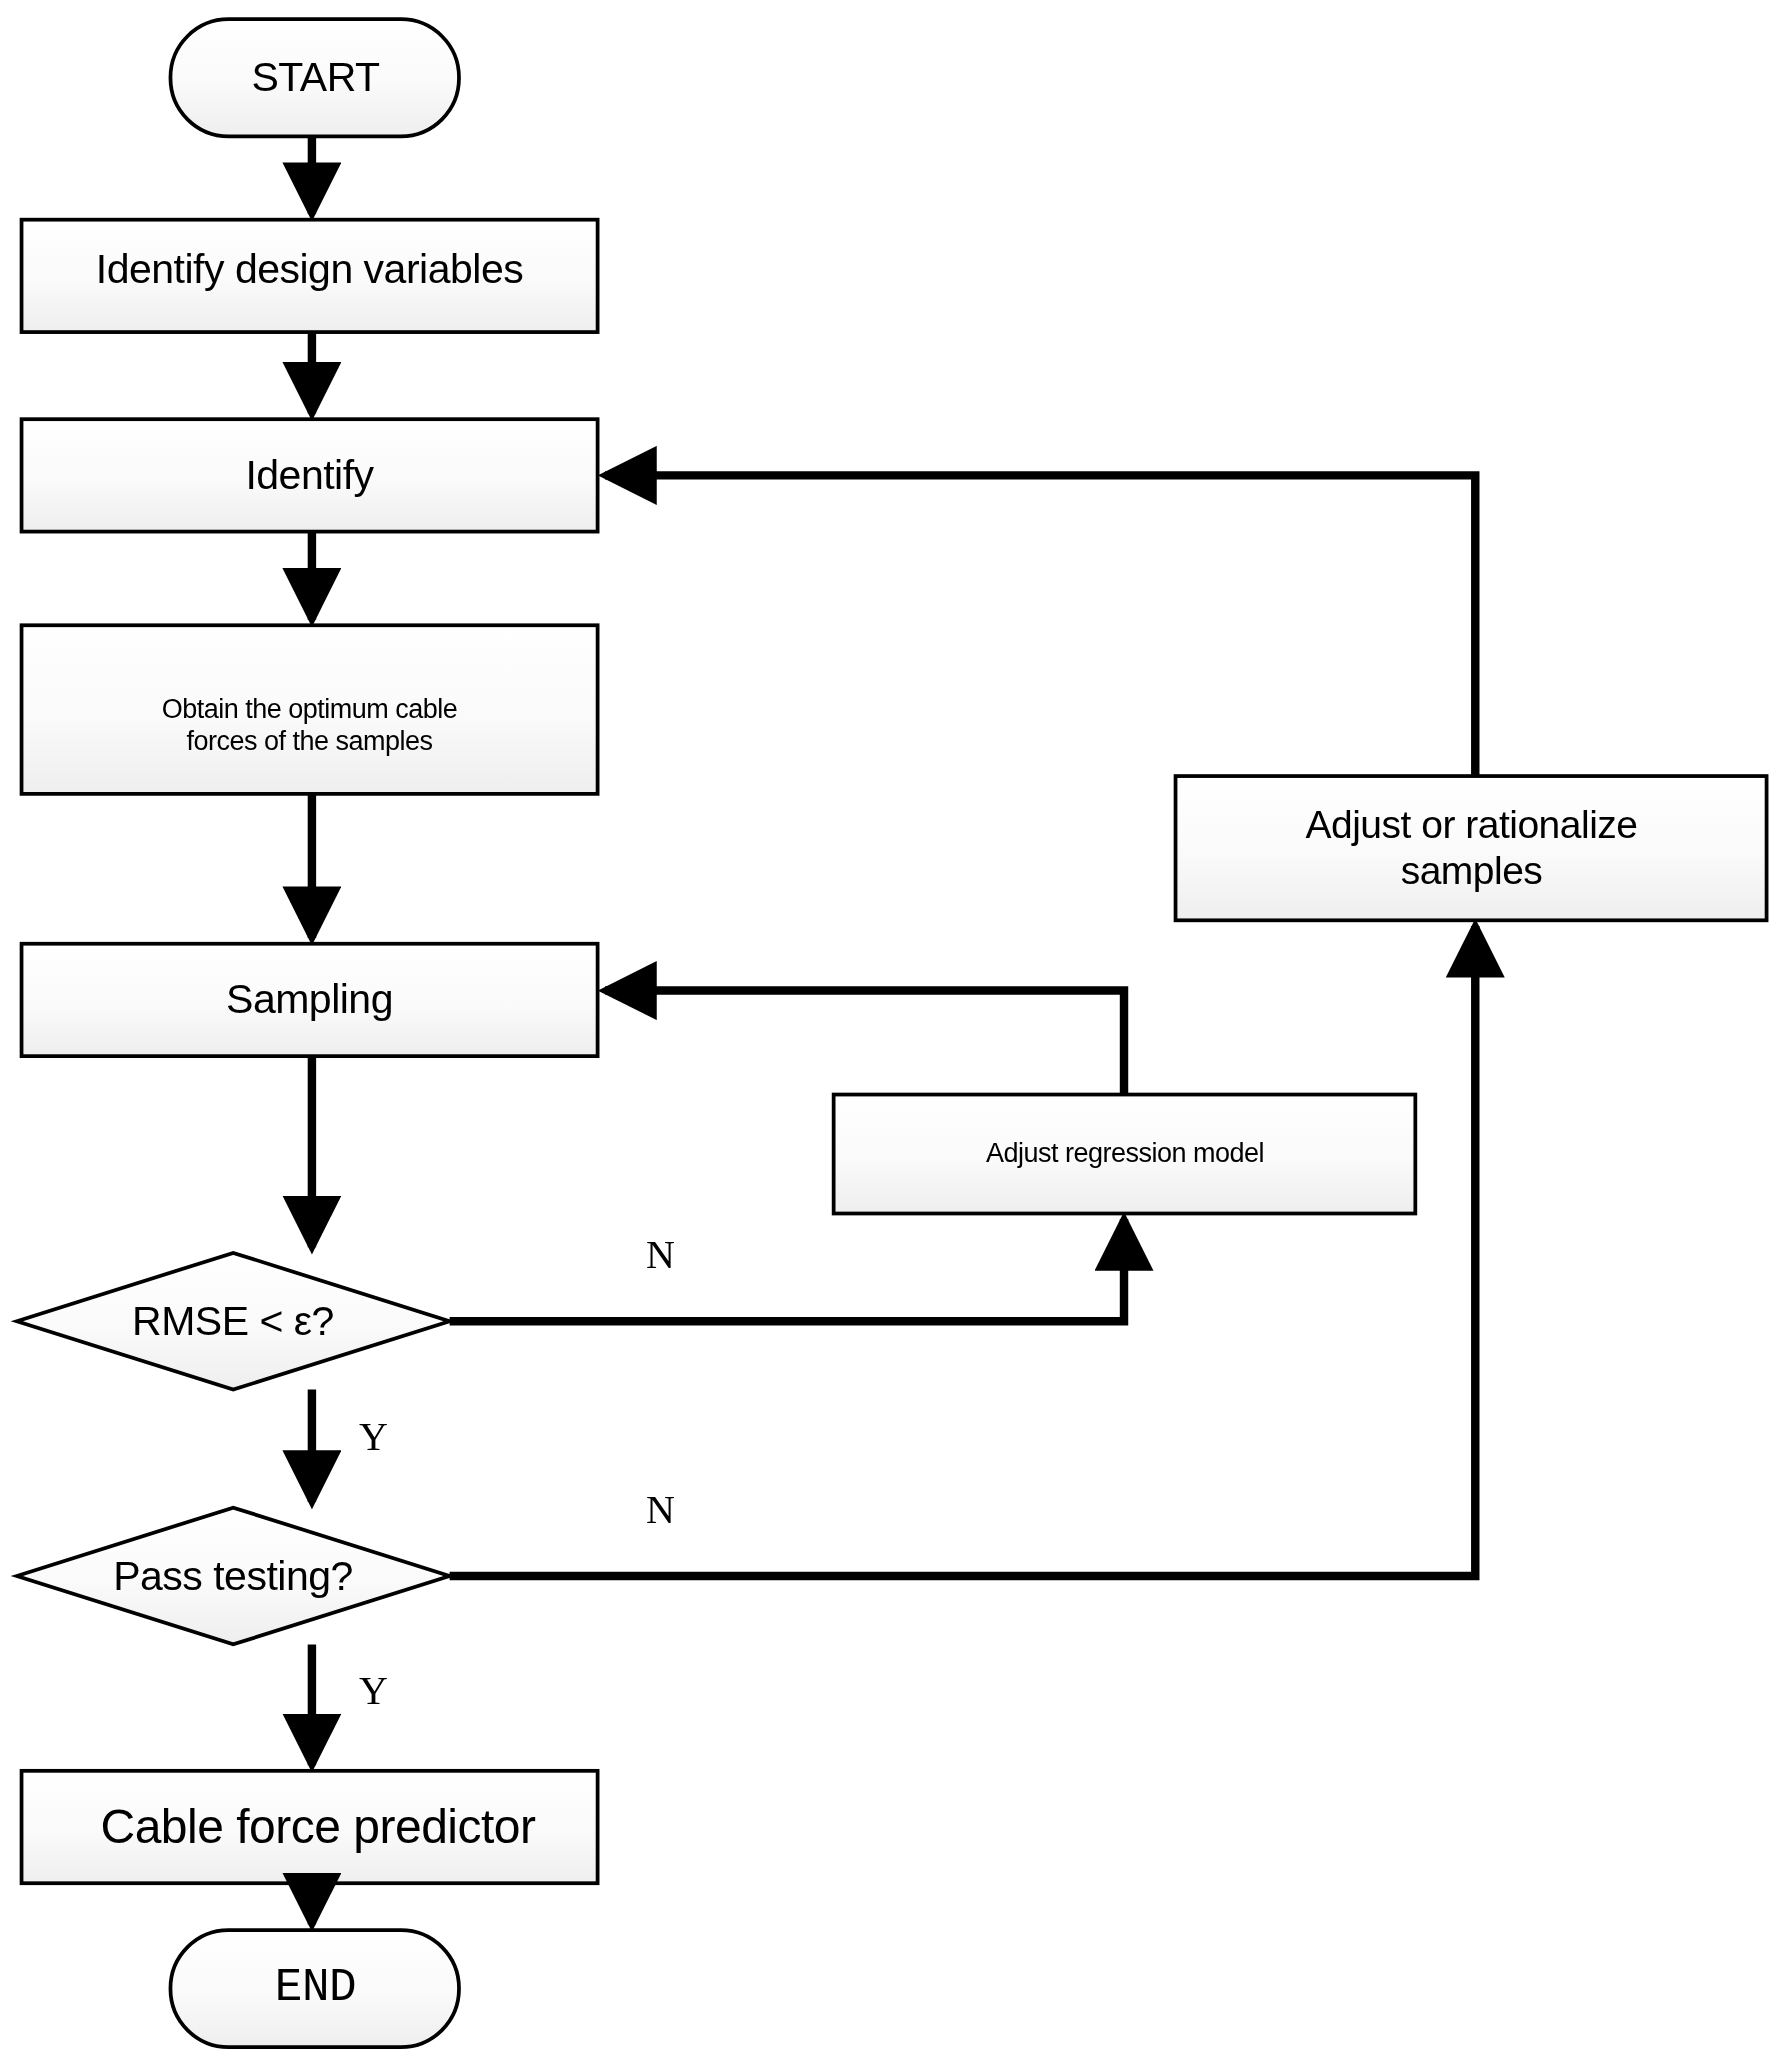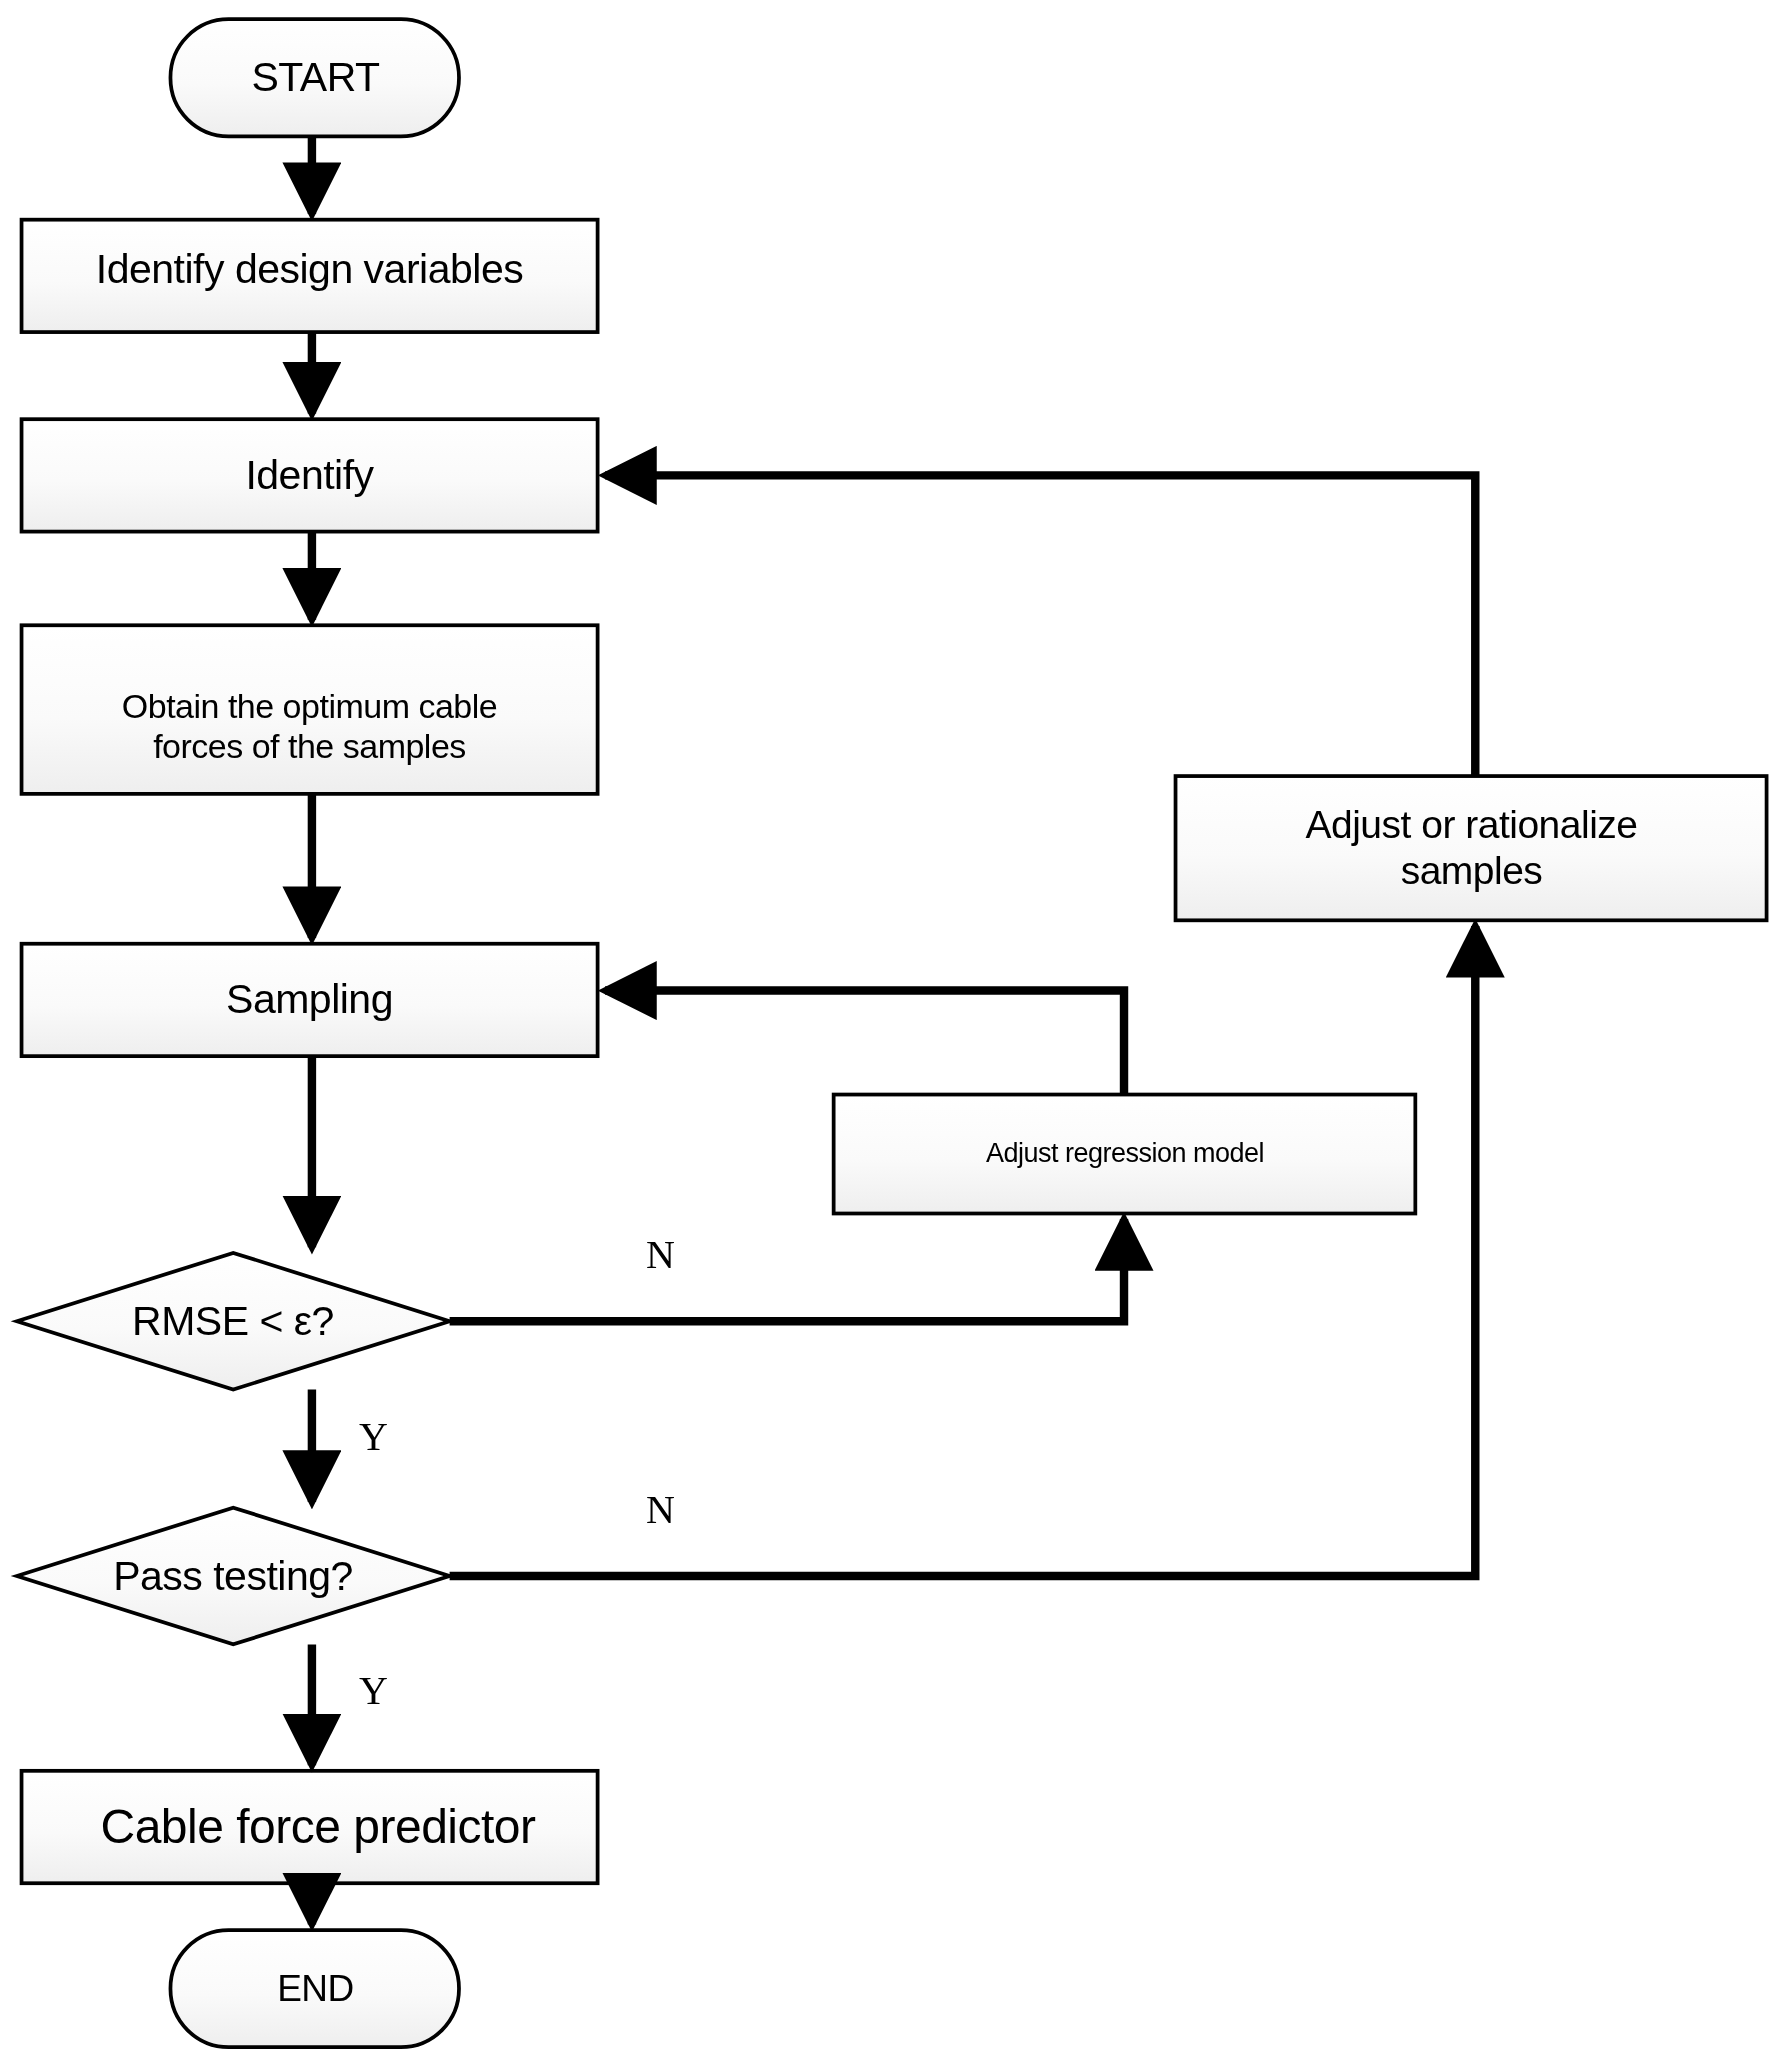--- a/index.html
+++ b/index.html
@@ -135,37 +135,37 @@
       <path d="M 333 2010 L 333 2054" marker-end="url(#arrowhead)"></path>
     </g>
   </svg>
 
   <div class="node-label" style="left:171px; top:19px; width:289px; height:117px; font-size:41px;">START</div>
 
   <div class="node-label" style="left:21.5px; top:219px; width:576px; height:100px; font-size:41px;">Identify design variables</div>
 
   <div class="node-label" style="left:21.5px; top:419px; width:576px; height:112px; font-size:41px;">Identify</div>
 
-  <div class="node-label" style="left:21.5px; top:625px; width:576px; height:202px; font-size:34px;">Obtain the  optimum cable
+  <div class="node-label" style="left:21.5px; top:625px; width:576px; height:202px; font-size:27px;">Obtain the  optimum cable
 forces of the samples</div>
 
   <div class="node-label" style="left:21.5px; top:943px; width:576px; height:112px; font-size:41px;">Sampling</div>
 
   <div class="node-label" style="left:1176px; top:776px; width:591px; height:144px; font-size:39px;">Adjust or rationalize
 samples</div>
 
   <div class="node-label" style="left:834px; top:1094px; width:582px; height:119px; font-size:27px;">Adjust regression model</div>
 
   <div class="node-label" style="left:54px; top:1265px; width:358px; height:112px; font-size:41px;">RMSE &lt; ε?</div>
 
   <div class="node-label" style="left:54px; top:1520px; width:358px; height:112px; font-size:41px;">Pass testing?</div>
 
   <div class="node-label" style="left:30px; top:1771px; width:576px; height:112px; font-size:48px;">Cable force predictor</div>
 
-  <div class="node-label" style="left:171px; top:1930px; width:289px; height:117px; font-size:37px;">END</div>
+  <div class="node-label" style="left:171px; top:1930px; width:289px; height:117px; font-size:46px;font-family:Liberation Mono, monospace;">END</div>
 
   <div class="edge-label" style="left:646px; top:1235px;">N</div>
 
   <div class="edge-label" style="left:359px; top:1417px;">Y</div>
 
   <div class="edge-label" style="left:646px; top:1490px;">N</div>
 
   <div class="edge-label" style="left:359px; top:1671px;">Y</div>
 
   <div class="hit" style="left:171px; top:19px; width:289px; height:117px;"></div>

